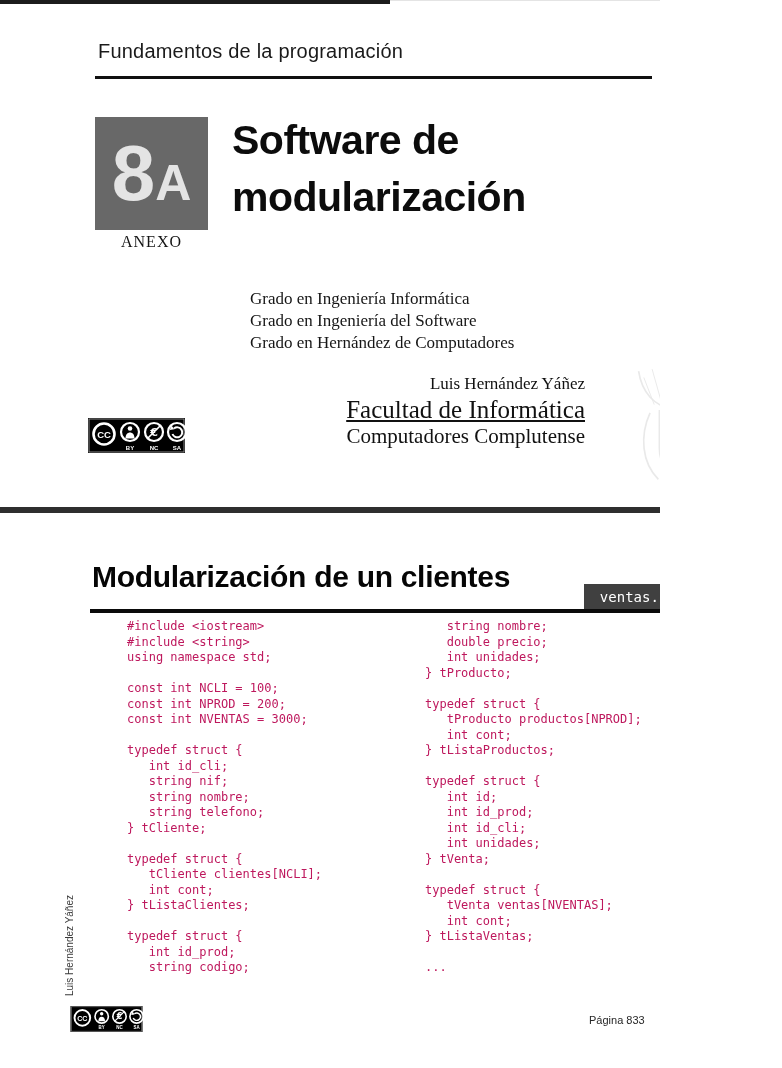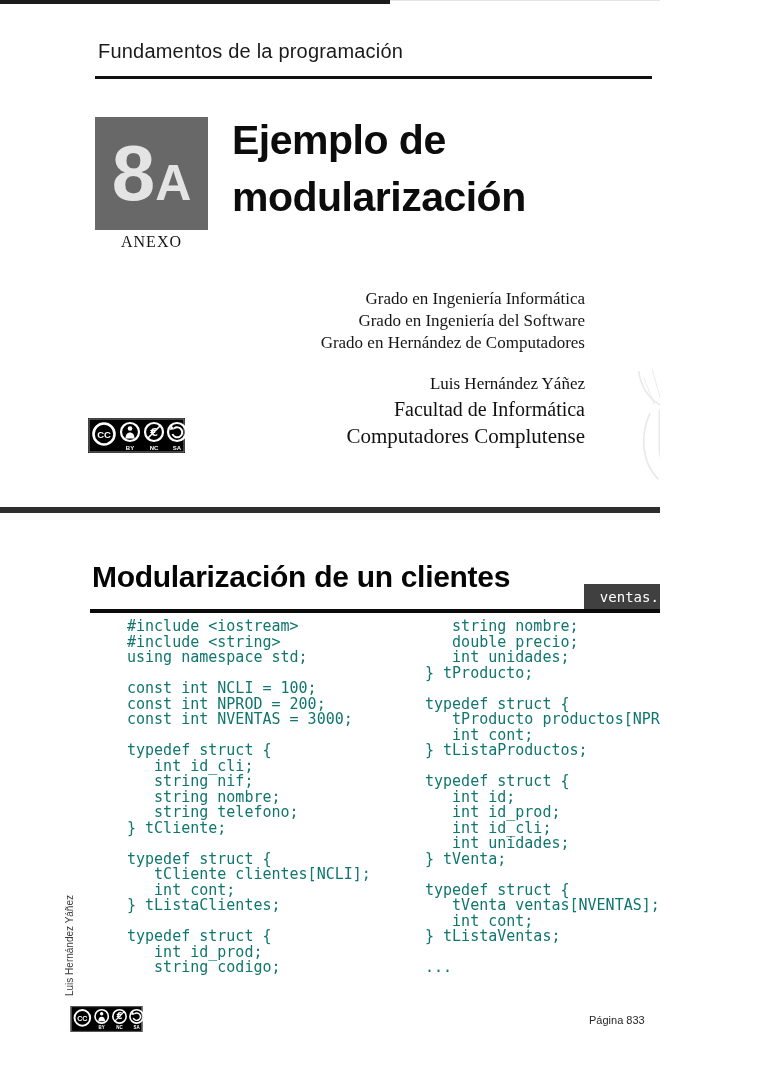--- a/index.html
+++ b/index.html
@@ -24,47 +24,47 @@
   .chapter-box .small{font-size:50px;font-weight:bold;color:#e4e4e4;}
   .chapter-label{
     left:95px;top:233px;width:113px;text-align:center;
     font-family:Liberation Serif, serif;font-size:16px;color:#141414;letter-spacing:1px;
   }
   .cover-title{
     left:232px;top:112px;width:420px;font-size:41px;font-weight:bold;color:#0c0c0c;
     line-height:57px;letter-spacing:-0.5px;
   }
   .degrees{
-    left:250px;top:288px;width:335px;text-align:right;
+    left:250px;top:288px;width:335px;
     font-family:"Liberation Serif", serif;font-size:17px;line-height:22px;color:#161616;
   }
   .author-block{left:250px;top:372px;width:335px;text-align:right;font-family:"Liberation Serif", serif;color:#111111;}
   .author-block .author-line{font-size:17px;line-height:24px;}
-  .author-block .faculty-line{font-size:20px;line-height:27px;}
+  .author-block .faculty-line{font-size:25px;line-height:27px;text-decoration:underline;}
   .author-block .university-line{font-size:21px;line-height:27px;}
 
   .cc-badge-1{left:88px;top:418px;width:97px;height:35px;}
   .cc-badge-2{left:70px;top:1006px;width:73px;height:26px;}
   .crest-1{left:623px;top:344px;width:104px;height:146px;}
   .crest-2{left:653px;top:948px;width:104px;height:146px;}
 
   
   .slide-divider{left:0;top:507px;width:782px;height:6px;background:#2e2e2e;}
 
   
   .s2-title{left:92px;top:560px;font-size:30px;font-weight:bold;color:#050505;letter-spacing:-0.3px;}
   .file-badge{
     left:584px;top:584px;width:116px;height:25px;background:#404040;
     display:flex;align-items:center;justify-content:center;
   }
   .file-badge span{font-family:"DejaVu Sans Mono", monospace;font-size:14px;color:#ffffff;}
   .s2-rule{left:90px;top:609px;width:602px;height:4px;background:#0a0a0a;}
   .code{
-    font-family:"DejaVu Sans Mono", monospace;font-size:15px;line-height:15.5px;
-    color:#0f766e;white-space:pre;
+    font-family:"DejaVu Sans Mono", monospace;font-size:12px;line-height:15.5px;
+    color:#be185d;white-space:pre;
   }
   .code-left{left:127px;top:619px;}
   .code-right{left:425px;top:619px;}
 
   
   .vert-author{
     left:64px;top:996px;transform:rotate(-90deg);transform-origin:0 0;
     font-size:10px;color:#3a3a3a;white-space:nowrap;
   }
   .footer-text{left:150px;top:1014px;font-size:12px;color:#262626;}
@@ -134,21 +134,21 @@
   <div class="abs course-header">Fundamentos de la programación</div>
   <div class="abs header-rule"></div>
 
   <div class="abs chapter-box">
     <span class="big">8</span>
       <span class="small">A</span>
   </div>
   <div class="abs chapter-label">ANEXO</div>
 
   <div class="abs cover-title">
-    <div>Ejemplo de</div>
+    <div>Software de</div>
     <div>modularización</div>
   </div>
 
   <div class="abs degrees">
     <div>Grado en Ingeniería Informática</div>
     <div>Grado en Ingeniería del Software</div>
     <div>Grado en Hernández de Computadores</div>
   </div>
 
   <div class="abs author-block">

